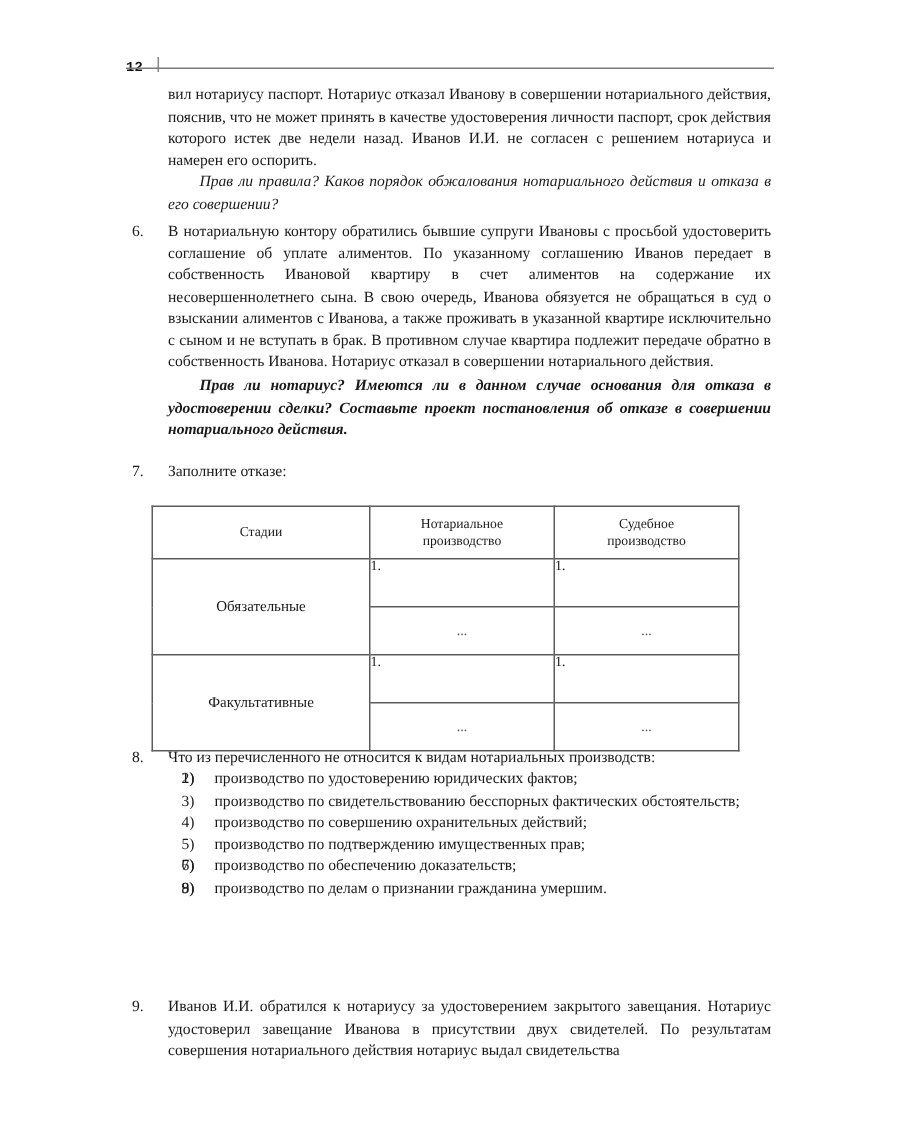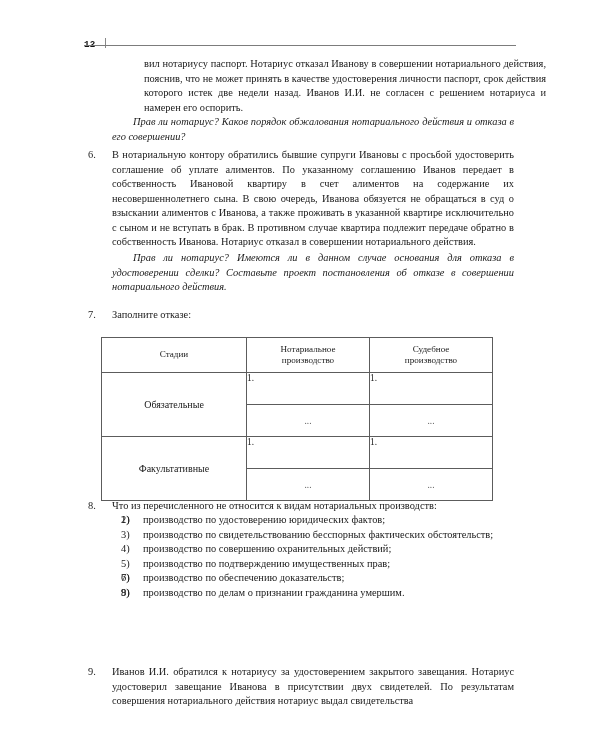--- a/index.html
+++ b/index.html
@@ -182,29 +182,29 @@
 <body>
 
 <div class="page">
 
   <div class="runhead">
     <span class="pageno">12</span>
     <span class="vbar"></span>
   </div>
   <div class="headrule"></div>
 
-  <div class="block cont" style="top:57px;margin-left:32px;">вил нотариусу паспорт. Нотариус отказал Иванову в совершении нотариального действия, пояснив, что не может принять в качестве удостоверения личности паспорт, срок действия которого истек две недели назад. Иванов И.И. не согласен с решением нотариуса и намерен его оспорить.</div>
-
-  <div class="block quest" style="top:115px;">Прав ли нотариус? Каков порядок обжалования нотариального действия и отказа в его совершении?</div>
+  <div class="block cont" style="top:57px;">вил нотариусу паспорт. Нотариус отказал Иванову в совершении нотариального действия, пояснив, что не может принять в качестве удостоверения личности паспорт, срок действия которого истек две недели назад. Иванов И.И. не согласен с решением нотариуса и намерен его оспорить.</div>
+
+  <div class="block quest" style="top:115px;">Прав ли правила? Каков порядок обжалования нотариального действия и отказа в его совершении?</div>
 
   <div class="task" style="top:148px;">
     <span class="num">6.</span>
     <div class="body">В нотариальную контору обратились бывшие супруги Ивановы с просьбой удостоверить соглашение об уплате алиментов. По указанному соглашению Иванов передает в собственность Ивановой квартиру в счет алиментов на содержание их несовершеннолетнего сына. В свою очередь, Иванова обязуется не обращаться в суд о взыскании алиментов с Иванова, а также проживать в указанной квартире исключительно с сыном и не вступать в брак. В противном случае квартира подлежит передаче обратно в собственность Иванова. Нотариус отказал в совершении нотариального действия.</div>
   </div>
-  <div class="block quest" style="top:251px;">Прав ли нотариус? Имеются ли в данном случае основания для отказа в удостоверении сделки? Составьте проект постановления об отказе в совершении нотариального действия.</div>
+  <div class="block quest" style="top:251px;font-weight:bold;">Прав ли нотариус? Имеются ли в данном случае основания для отказа в удостоверении сделки? Составьте проект постановления об отказе в совершении нотариального действия.</div>
 
   <div class="task" style="top:308px;">
     <span class="num">7.</span>
     <div class="body">Заполните отказе:</div>
   </div>
 
   <div class="tbl-wrap">
     <table class="grid">
       <colgroup>
         <col class="col-a">

